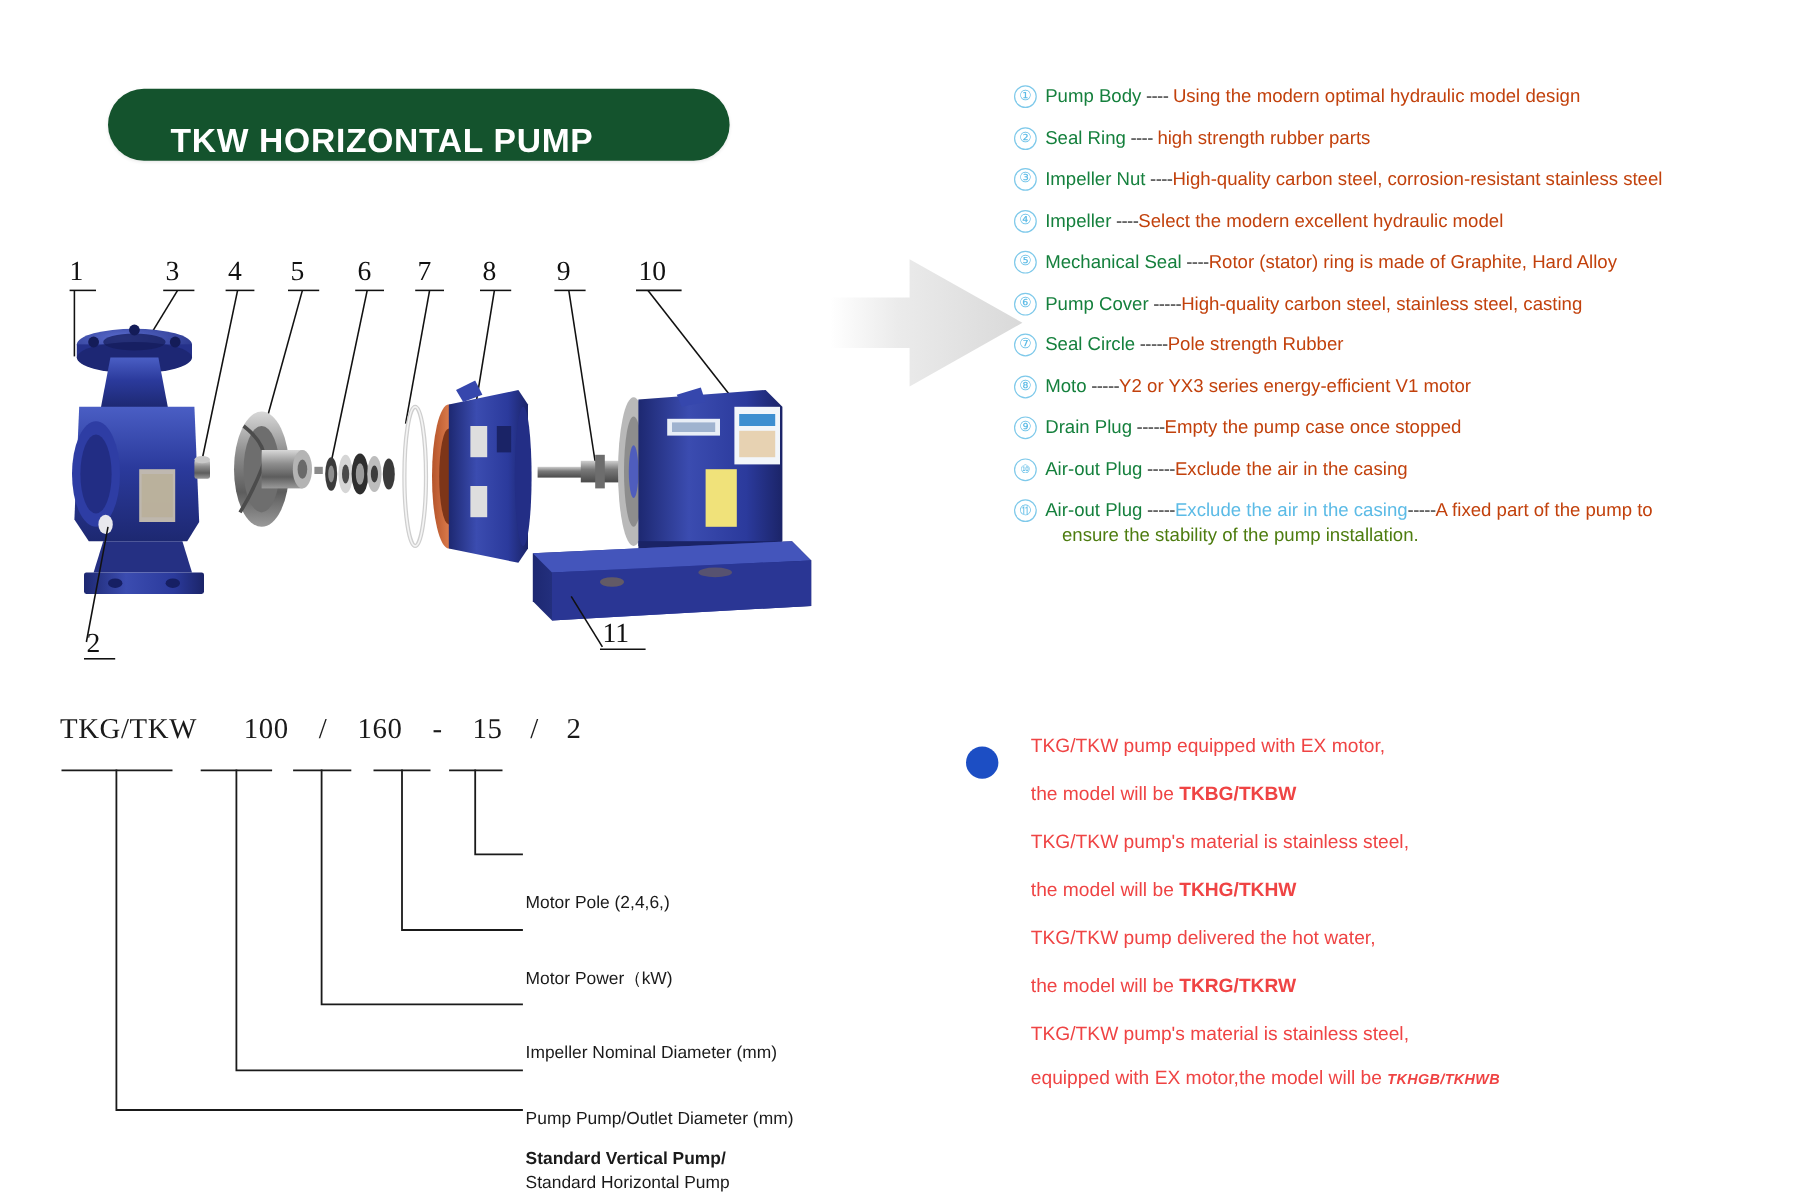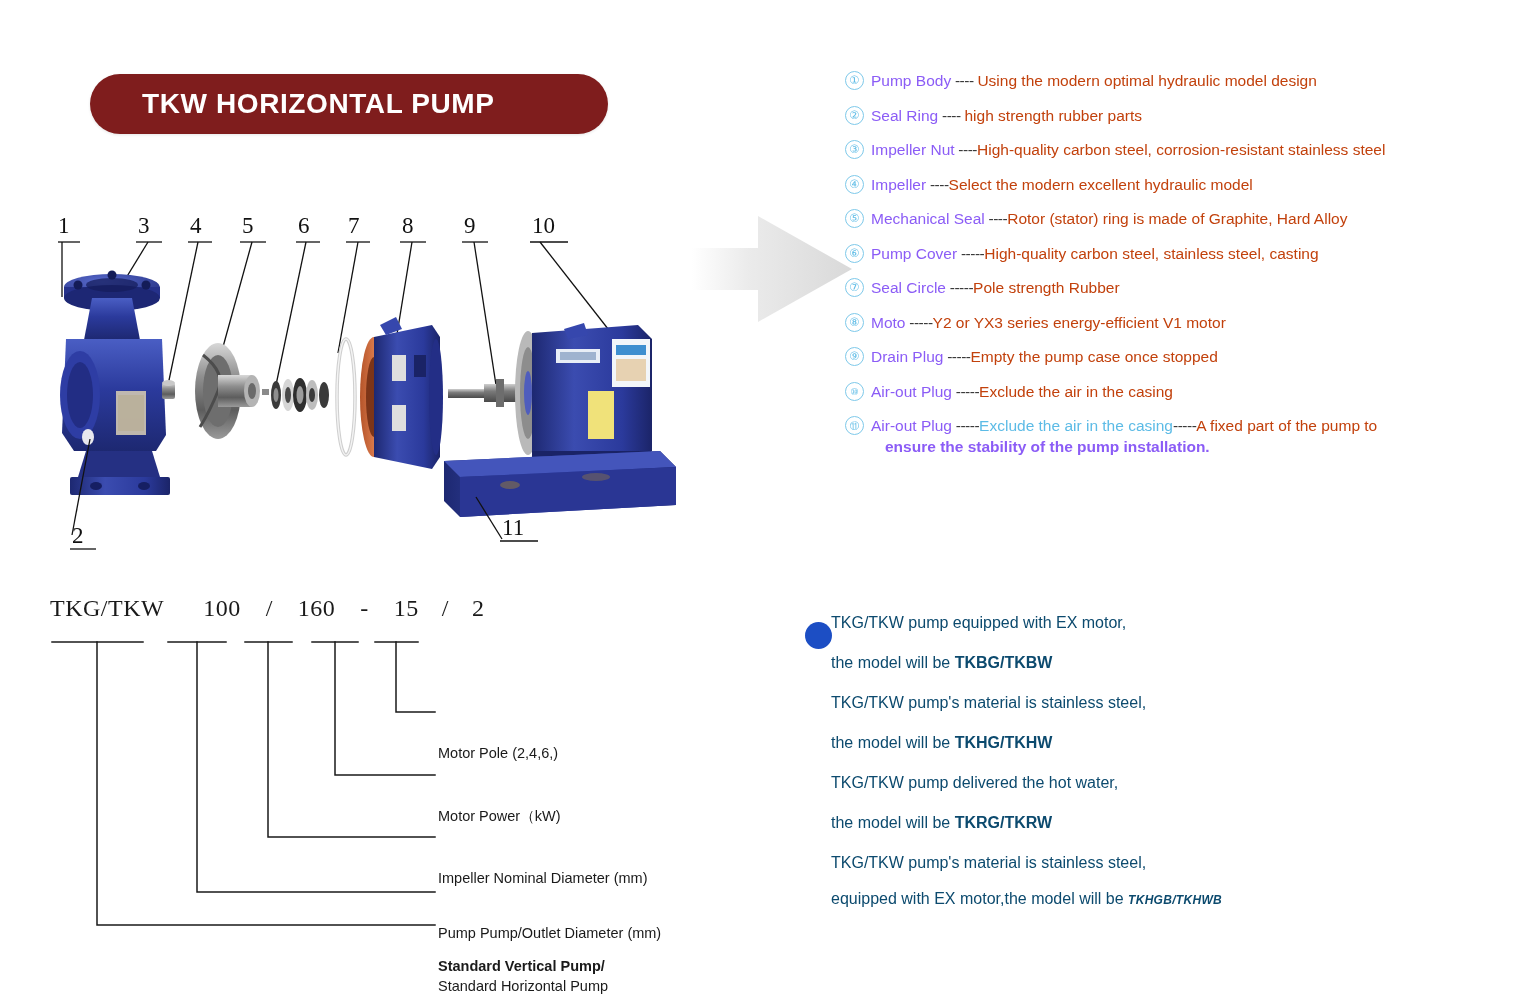--- a/index.html
+++ b/index.html
@@ -11,23 +11,23 @@
     position: relative;
     overflow: hidden;
     color: #1a1a1a;
   }
   .page { position: relative; width: 1513px; height: 1000px; }
 
   
   #title-banner {
     position: absolute; left: 90px; top: 74px;
     width: 518px; height: 60px;
-    background: #7f1d1d;
+    background: #14532d;
     border-radius: 30px;
-    display: flex; align-items: center;
+    display: flex; align-items: flex-end;
     box-shadow: 0 1px 3px rgba(0,0,0,0.10);
   }
   #title-banner .txt {
     color: #ffffff; font-size: 28px; font-weight: bold;
     letter-spacing: 0.6px; padding-left: 52px;
     font-family: "Liberation Sans", sans-serif;
   }
 
   
   #exploded-figure { position: absolute; left: 40px; top: 205px; width: 640px; height: 370px; }
@@ -45,25 +45,25 @@
   }
   .legend-num {
     flex: 0 0 auto;
     width: 19px; height: 19px; margin-right: 7px; margin-top: 1px;
     border: 1px solid #7ec9ea; border-radius: 50%;
     color: #5cbbe6; font-size: 11.5px; line-height: 17px;
     text-align: center; font-family: "Liberation Sans", sans-serif;
   }
   .legend-num.wide { font-size: 9.5px; }
   .legend-body { flex: 1 1 auto; }
-  .legend-part { color: #8b5cf6; }
+  .legend-part { color: #15803d; }
   .legend-dash { color: #3a3a3a; letter-spacing: -0.5px; }
   .legend-desc { color: #c2410c; }
   .legend-blue { color: #5cbbe6; }
-  .legend-cont { display:block; padding-left: 14px; color:#8b5cf6;font-weight:bold; }
+  .legend-cont { display:block; padding-left: 14px; color:#4d7c0f; }
 
   
   #model-breakdown { position: absolute; left: 40px; top: 595px; width: 700px; height: 375px; }
   #model-code-row {
     position: absolute; left: 10px; top: 0;
     font-size: 24px; color: #1a1a1a;
     font-family: "Liberation Serif", serif;
     white-space: nowrap; letter-spacing: 0.5px;
   }
   #model-code-row span { display: inline-block; }
@@ -76,22 +76,22 @@
   }
 
   
   #notes-block { position: absolute; left: 800px; top: 612px; width: 620px; }
   #notes-bullet {
     position: absolute; left: 5px; top: 10px;
     width: 27px; height: 27px; border-radius: 50%;
     background: #1c4ec4;
   }
   .note-line {
-    margin-left: 31px; font-size: 16px; line-height: 22px;
-    color: #0c4a6e; margin-bottom: 18px; white-space: nowrap;
+    margin-left: 59px; font-size: 16px; line-height: 22px;
+    color: #ef4444; margin-bottom: 18px; white-space: nowrap;
   }
   .note-line.tight { margin-bottom: 14px; }
   .note-line b { font-weight: bold; }
   .note-line .big { font-size: 12px; font-weight: bold; letter-spacing: 0.3px; font-style: italic; }
 </style>
 </head>
 <body>
 
 <div class="page">
 

